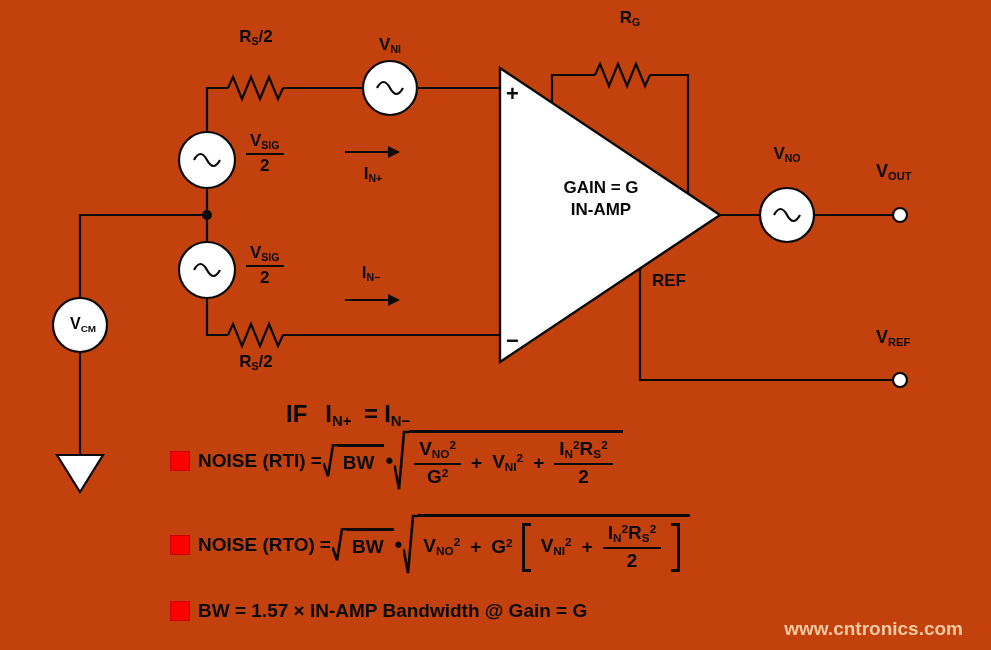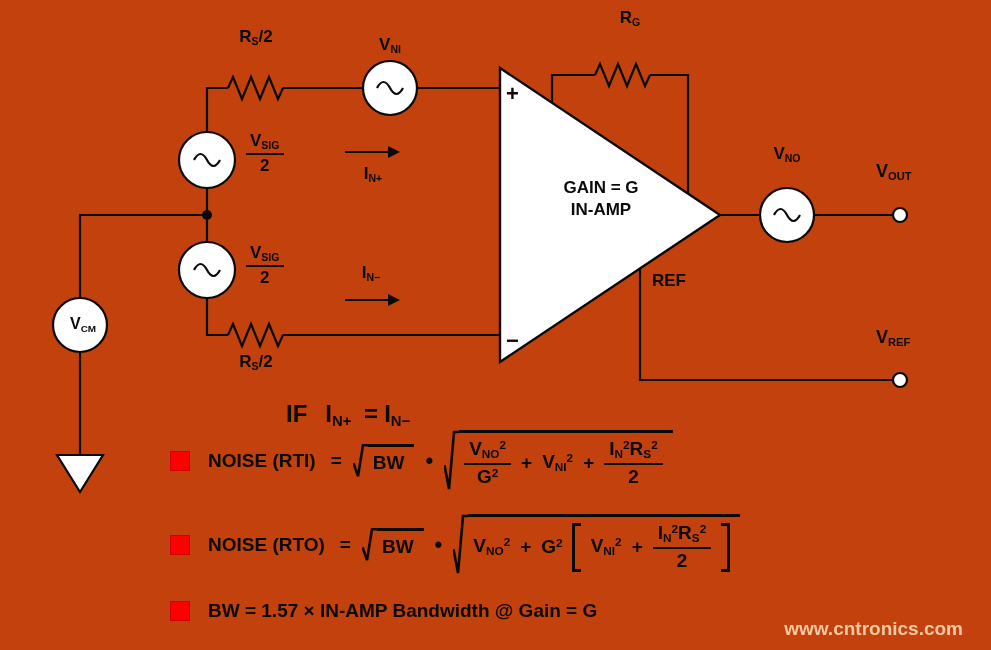--- a/index.html
+++ b/index.html
@@ -14,21 +14,21 @@
   sup { font-size:0.62em; vertical-align:0.5em; }
 
   .frac-lbl { position:absolute; font-weight:bold; font-size:17px; display:inline-flex; flex-direction:column; align-items:center; }
   .frac-lbl .num { padding:0 4px 2px; border-bottom:2.5px solid #0a0a0a; }
   .frac-lbl .den { padding-top:1px; }
 
   .sign { position:absolute; font-weight:bold; font-size:22px; line-height:1; }
 
   .amp-label { line-height:1.3; }
 
-  .formula { position:absolute; display:flex; align-items:center; gap:10px;
+  .formula { position:absolute; display:flex; align-items:center; 
              font-weight:bold; font-size:19px; line-height:1.1; color:#0a0a0a; }
   .bullet { width:20px; height:20px; border:1px solid #c00; flex:none; margin-right:8px; }
   .flabel { margin-right:4px; }
   .op { padding:0 1px; }
   .dot { font-size:22px; }
 
   .sqrt { display:inline-flex; align-items:stretch; }
   .rad { width:15px; position:relative; flex:none; }
   .rad svg { position:absolute; left:0; top:0; width:100%; height:100%; display:block; }
   .sq-body { border-top:3px solid #0a0a0a; display:flex; align-items:center; gap:9px; padding:6px 10px 4px 5px; }

